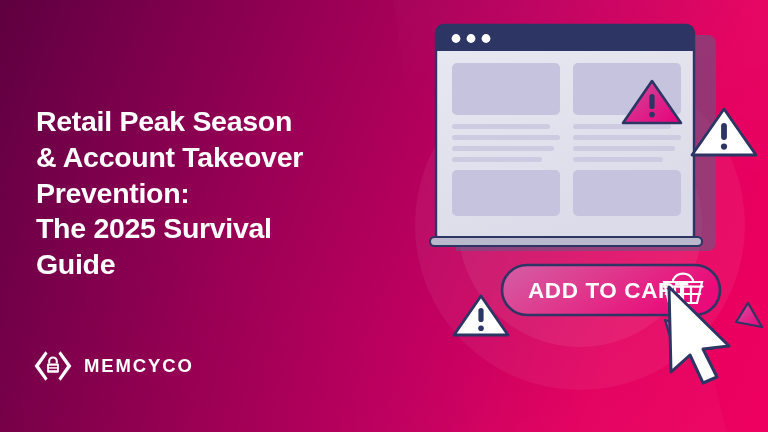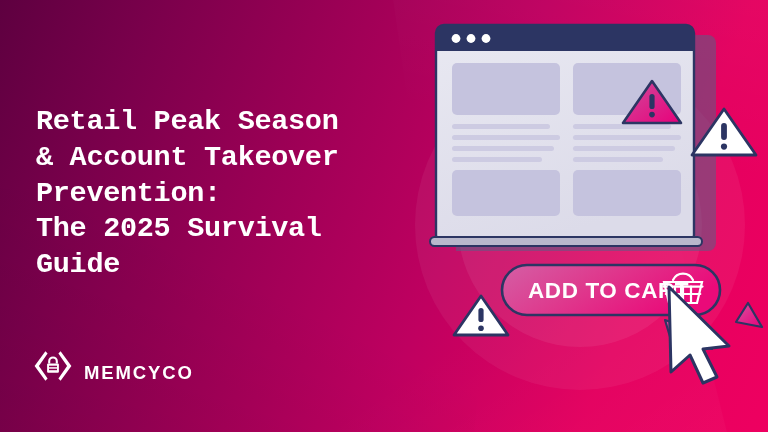--- a/index.html
+++ b/index.html
@@ -60,27 +60,26 @@
   #headline {
     position:absolute;
     left:36px; top:104px;
     width:360px;
     color:#ffffff;
     font-size:28.5px;
     line-height:1.255;
     font-weight:bold;
     letter-spacing:-0.3px;
     white-space:pre-line;
-    font-family:Liberation Mono, monospace;
   }
 
   #logo-lockup {
     position:absolute;
     left:33px; top:348px;
-    display:flex; align-items:flex-end; gap:11px;
+    display:flex; align-items:center; gap:11px;
   }
   .logo-mark { width:40px; height:36px; display:block; }
   .logo-word {
     color:#ffffff;
     font-size:18.5px;
     font-weight:bold;
     letter-spacing:1.9px;
   }
 
   

